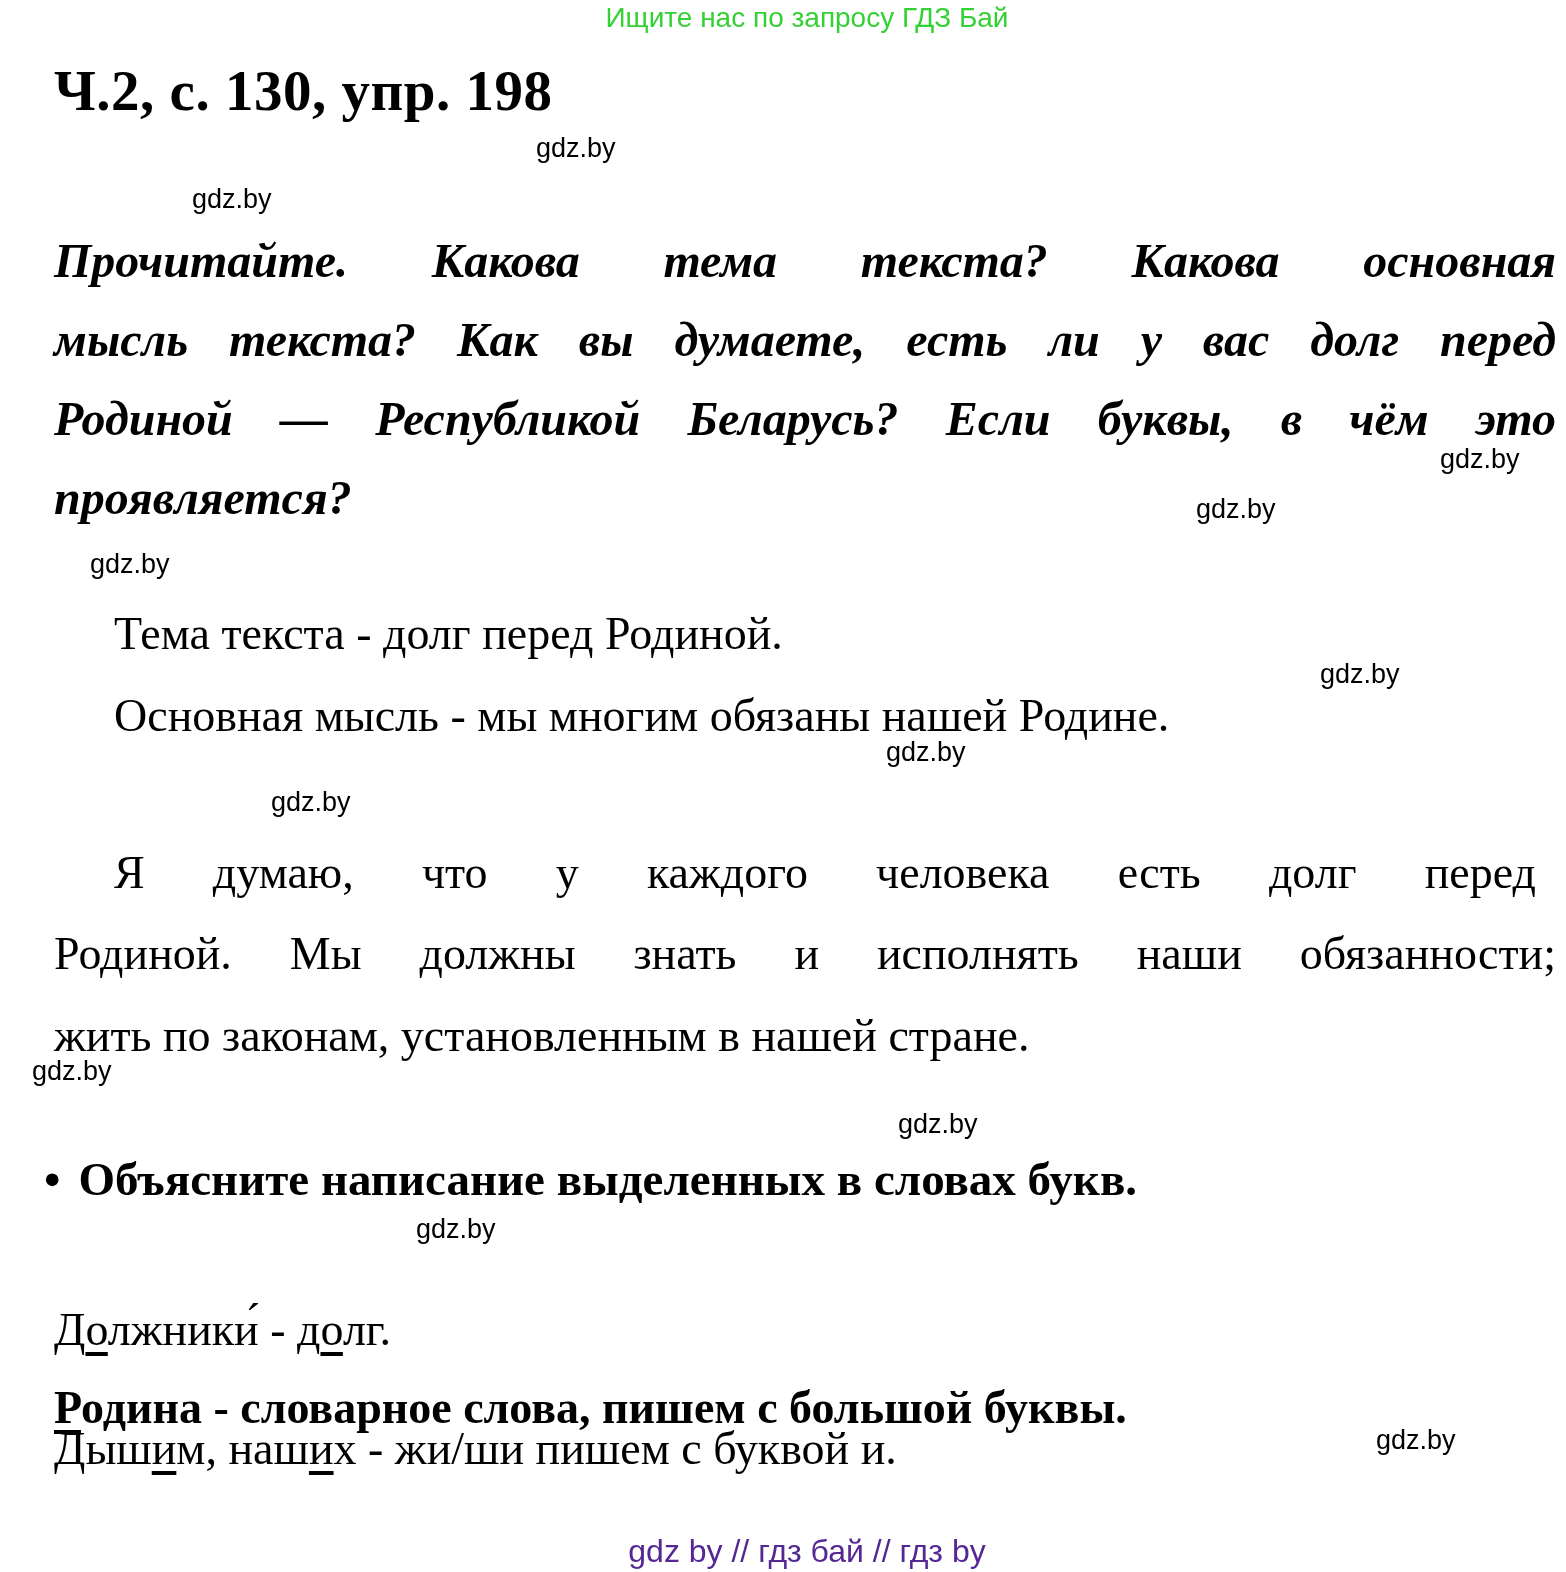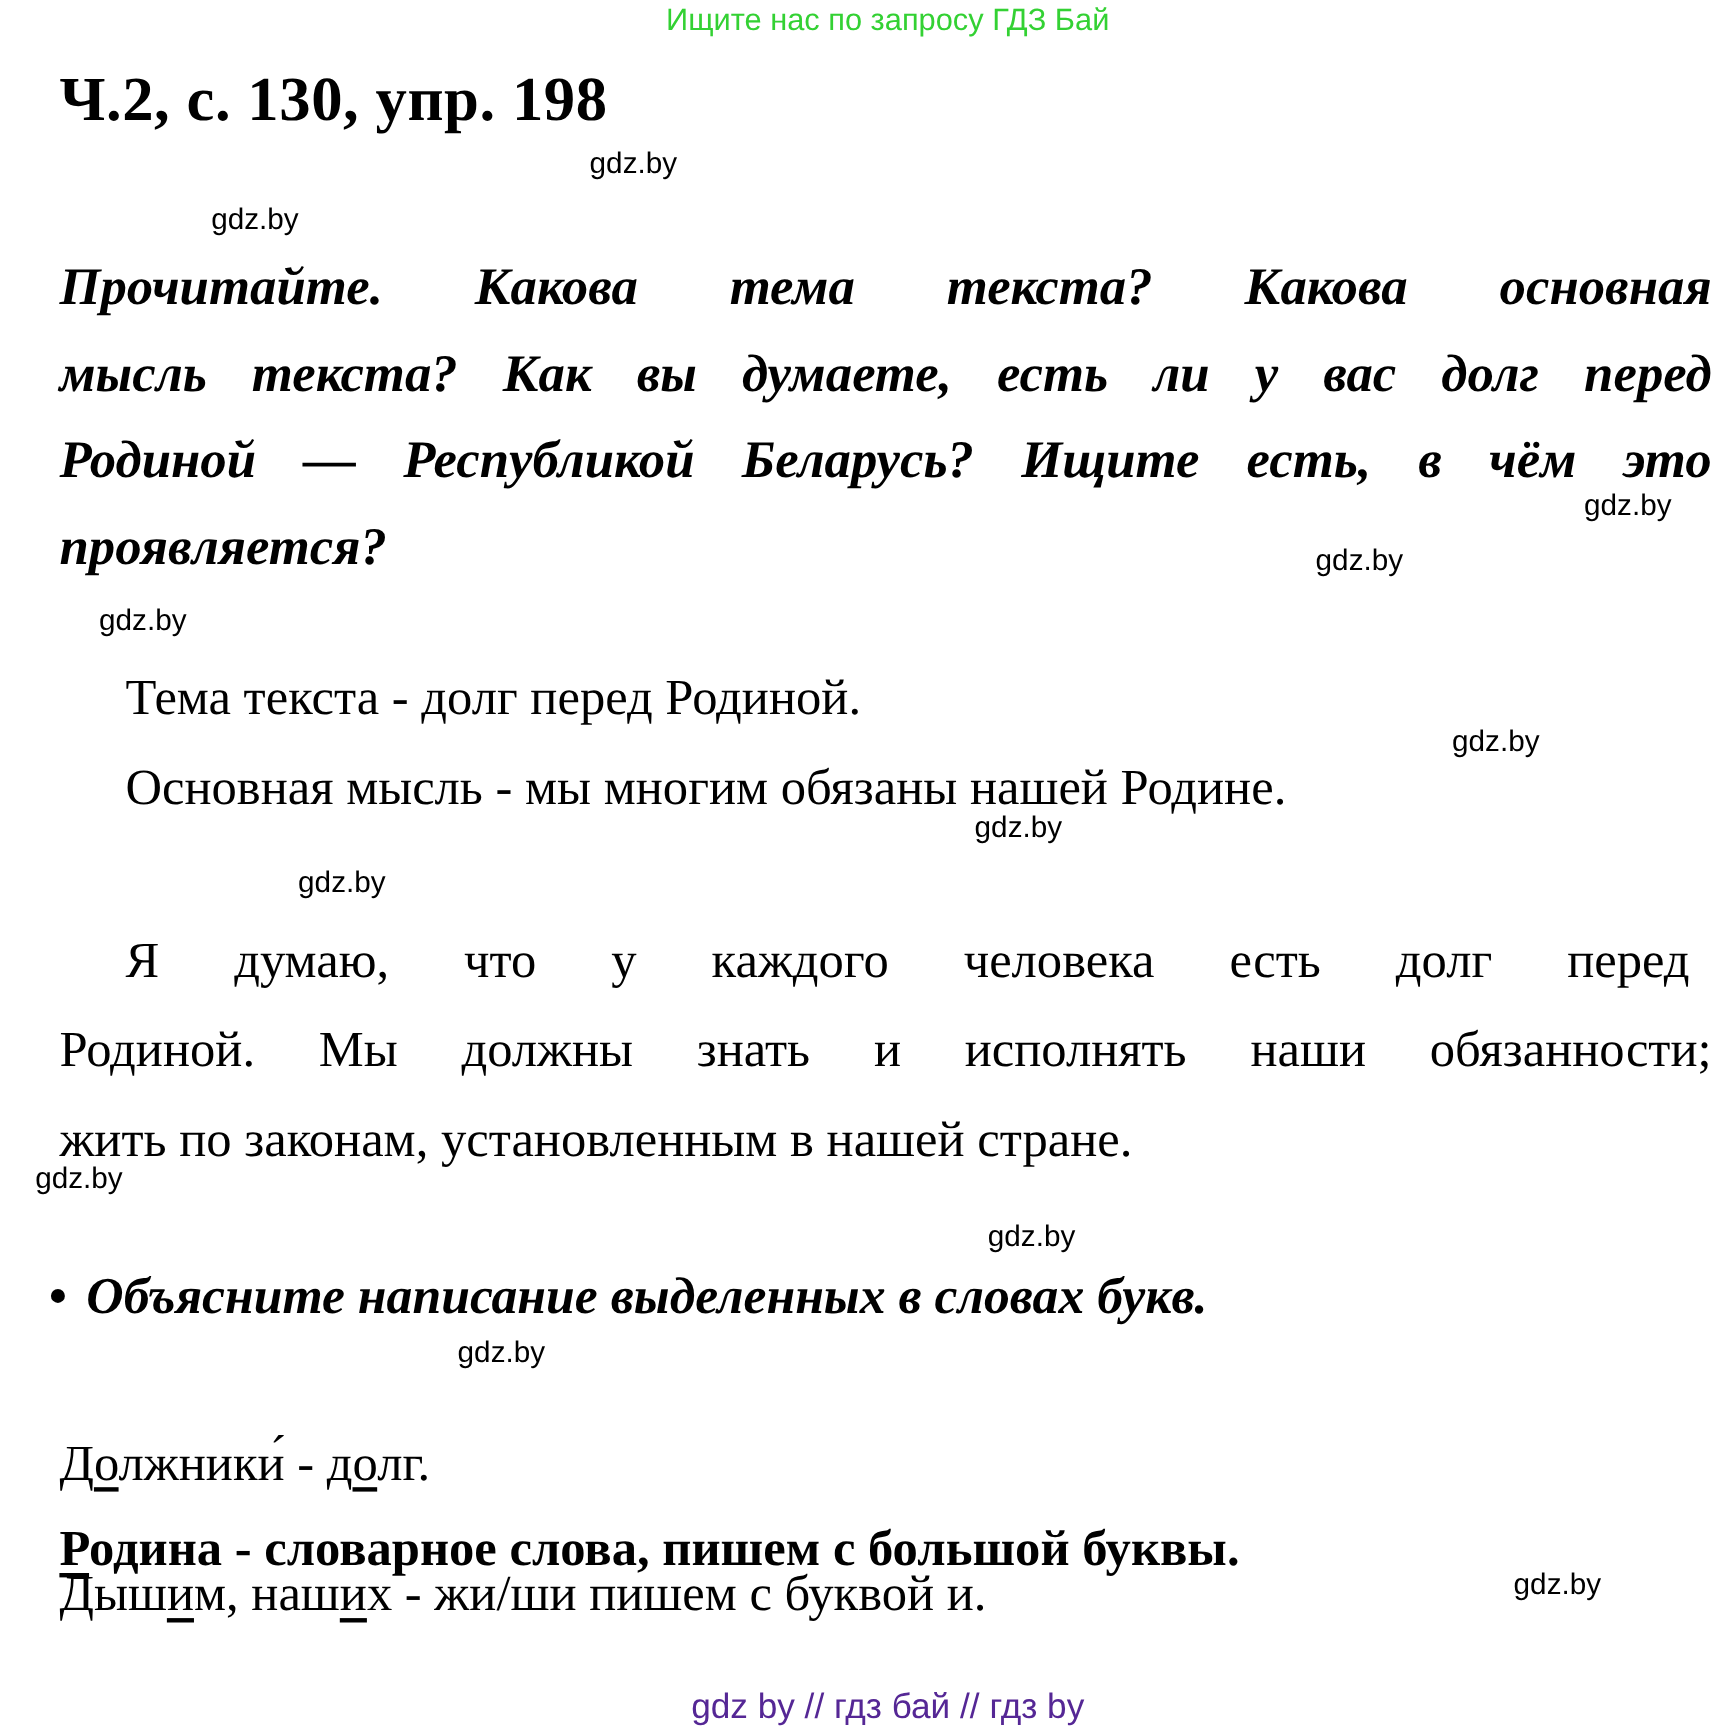--- a/index.html
+++ b/index.html
@@ -42,21 +42,20 @@
   .just { text-align:justify; text-align-last:justify; }
   .body-line {
     font-size:46px;
     white-space:nowrap;
   }
   .para-line { font-size:46px; white-space:normal; }
   .bullet-line {
     left:20px;
     font-size:47px;
     font-weight:bold;
-    font-style:italic;
     white-space:nowrap;
   }
   .bullet-line .marker { margin-right:18px; }
   .u {
     text-decoration:underline;
     text-decoration-thickness:3.5px;
     text-underline-offset:7px;
   }
   .footer {
     top:1533px; left:0; width:100%;
@@ -71,21 +70,21 @@
 
 <div class="abs banner">Ищите нас по запросу ГДЗ Бай</div>
 
 <div class="abs title">Ч.2, с. 130, упр. 198</div>
 
 <div class="abs wm" style="left:512px; top:133px;">gdz.by</div>
 <div class="abs wm" style="left:168px; top:184px;">gdz.by</div>
 
 <div class="abs task-line just" style="top:233px;">Прочитайте. Какова тема текста? Какова основная</div>
 <div class="abs task-line just" style="top:312px;">мысль текста? Как вы думаете, есть ли у вас долг перед</div>
-<div class="abs task-line just" style="top:391px;">Родиной — Республикой Беларусь? Ищите есть, в чём это</div>
+<div class="abs task-line just" style="top:391px;">Родиной — Республикой Беларусь? Если буквы, в чём это</div>
 <div class="abs task-line" style="top:470px;">проявляется?</div>
 
 <div class="abs wm" style="left:1416px; top:444px;">gdz.by</div>
 <div class="abs wm" style="left:1172px; top:494px;">gdz.by</div>
 <div class="abs wm" style="left:66px; top:549px;">gdz.by</div>
 
 <div class="abs body-line" style="left:90px; top:607px;">Тема текста - долг перед Родиной.</div>
 <div class="abs wm" style="left:1296px; top:659px;">gdz.by</div>
 <div class="abs body-line" style="left:90px; top:689px;">Основная мысль - мы многим обязаны нашей Родине.</div>
 

